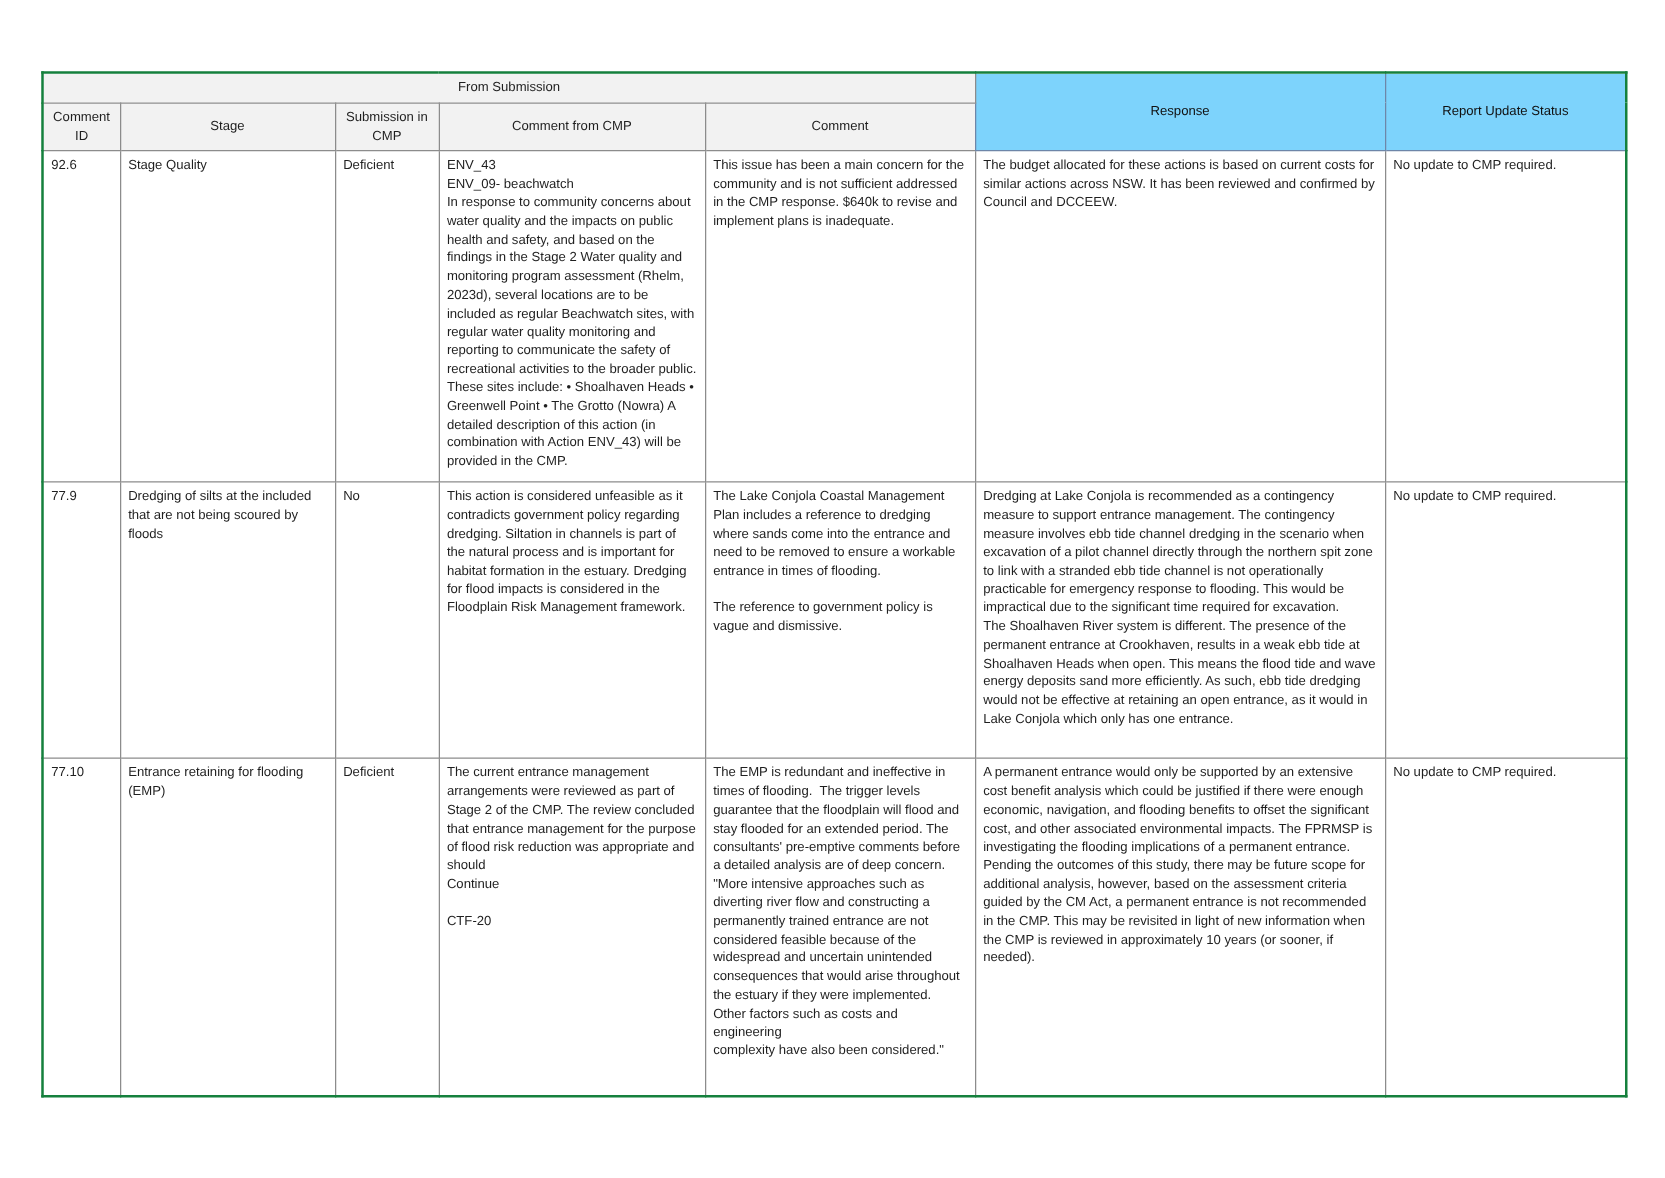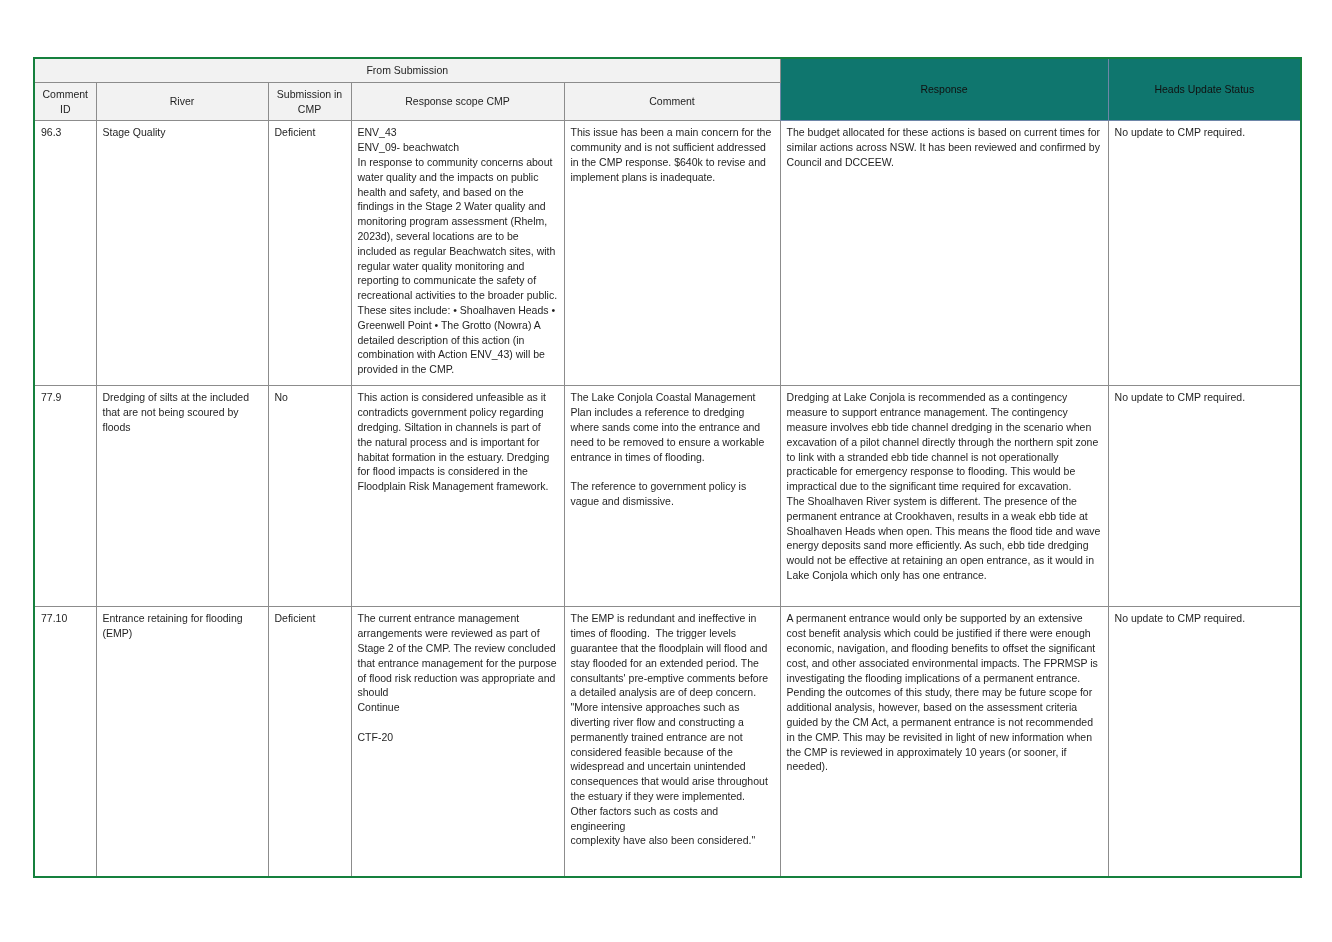--- a/index.html
+++ b/index.html
@@ -38,21 +38,21 @@
     box-sizing: border-box;
   }
   table.review-table th {
     background: #f2f2f2;
     font-weight: 400;
     text-align: center;
     vertical-align: middle;
     white-space: normal;
   }
   table.review-table th.blue {
-    background: #0f766e;
+    background: #7dd3fc;
     color: #111111;
     border-color: #6e86a8;
   }
   tr.group-row { height: 24px; }
   tr.cols-row  { height: 37px; }
   tr.row-0 { height: 265px; }
   tr.row-1 { height: 221px; }
   tr.row-2 { height: 270px; }
   td.wrap { white-space: pre-wrap; }
 </style>
@@ -67,40 +67,40 @@
       <col style="width:83px">
       <col style="width:213px">
       <col style="width:216px">
       <col style="width:328px">
       <col style="width:193px">
     </colgroup>
     <thead>
       <tr class="group-row">
         <th colspan="5">From Submission</th>
         <th rowspan="2" class="blue">Response</th>
-        <th rowspan="2" class="blue">Heads Update Status</th>
+        <th rowspan="2" class="blue">Report Update Status</th>
       </tr>
       <tr class="cols-row">
         <th>Comment ID</th>
-        <th>River</th>
+        <th>Stage</th>
         <th>Submission in CMP</th>
-        <th>Response scope CMP</th>
+        <th>Comment from CMP</th>
         <th>Comment</th>
       </tr>
     </thead>
     <tbody>
       <tr class="row-0">
-        <td class="wrap">96.3</td>
+        <td class="wrap">92.6</td>
         <td class="wrap">Stage Quality</td>
         <td class="wrap">Deficient</td>
         <td class="wrap">ENV_43
 ENV_09- beachwatch
 In response to community concerns about water quality and the impacts on public health and safety, and based on the findings in the Stage 2 Water quality and monitoring program assessment (Rhelm, 2023d), several locations are to be included as regular Beachwatch sites, with regular water quality monitoring and reporting to communicate the safety of recreational activities to the broader public. These sites include: • Shoalhaven Heads • Greenwell Point • The Grotto (Nowra) A detailed description of this action (in combination with Action ENV_43) will be provided in the CMP.</td>
         <td class="wrap">This issue has been a main concern for the community and is not sufficient addressed in the CMP response. $640k to revise and implement plans is inadequate.</td>
-        <td class="wrap">The budget allocated for these actions is based on current times for similar actions across NSW. It has been reviewed and confirmed by Council and DCCEEW.</td>
+        <td class="wrap">The budget allocated for these actions is based on current costs for similar actions across NSW. It has been reviewed and confirmed by Council and DCCEEW.</td>
         <td class="wrap">No update to CMP required.</td>
       </tr>
       <tr class="row-1">
         <td class="wrap">77.9</td>
         <td class="wrap">Dredging of silts at the included that are not being scoured by floods</td>
         <td class="wrap">No</td>
         <td class="wrap">This action is considered unfeasible as it contradicts government policy regarding dredging. Siltation in channels is part of the natural process and is important for habitat formation in the estuary. Dredging for flood impacts is considered in the Floodplain Risk Management framework.</td>
         <td class="wrap">The Lake Conjola Coastal Management Plan includes a reference to dredging where sands come into the entrance and need to be removed to ensure a workable entrance in times of flooding.
 
 The reference to government policy is vague and dismissive.</td>

